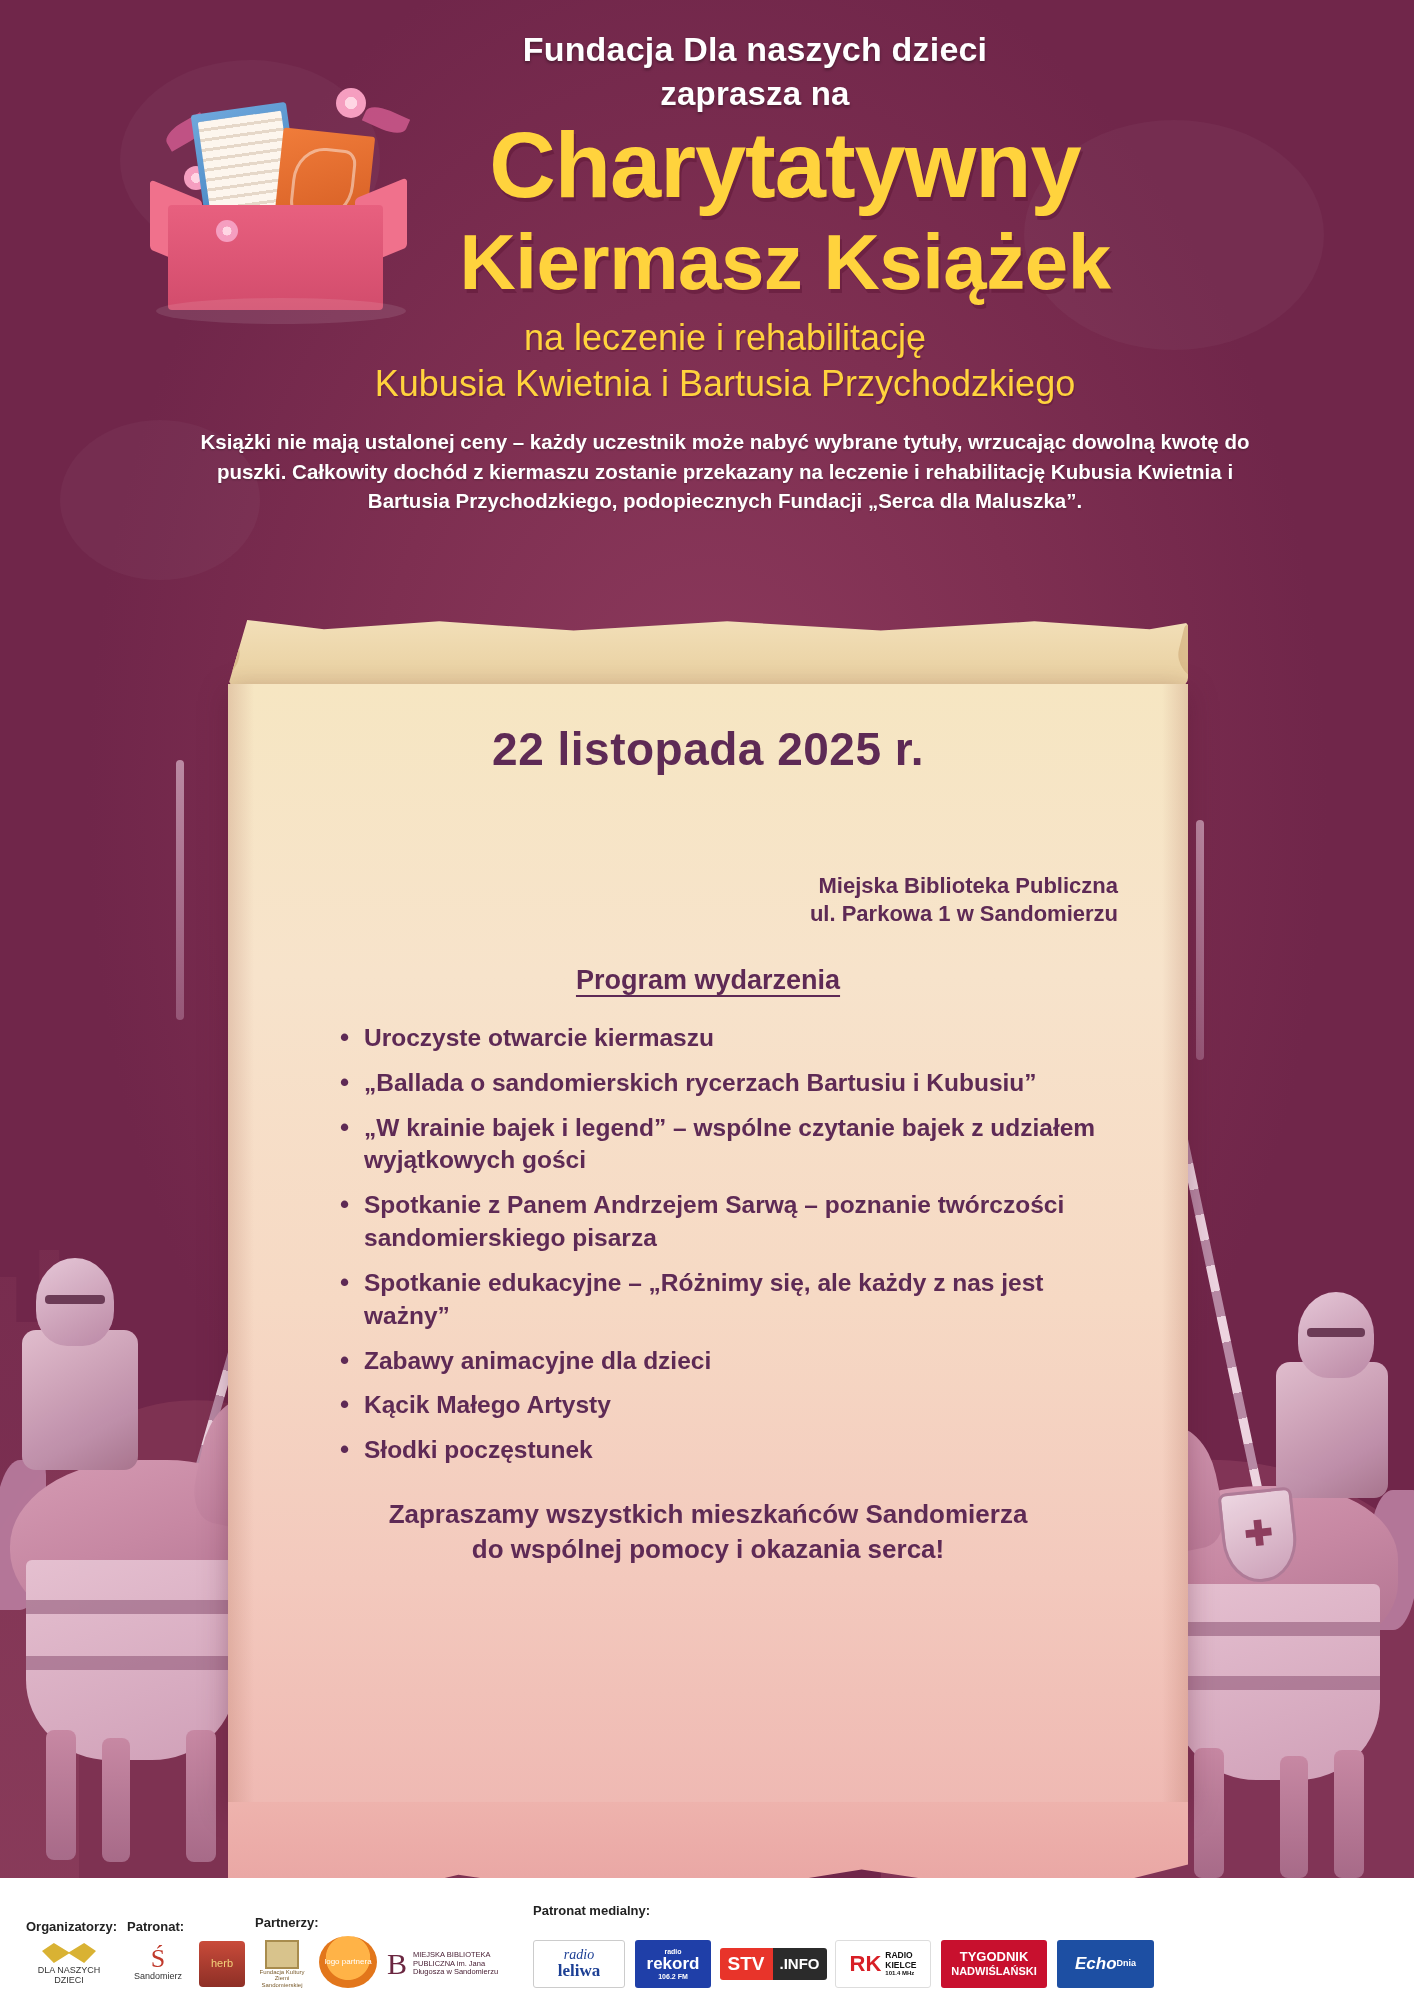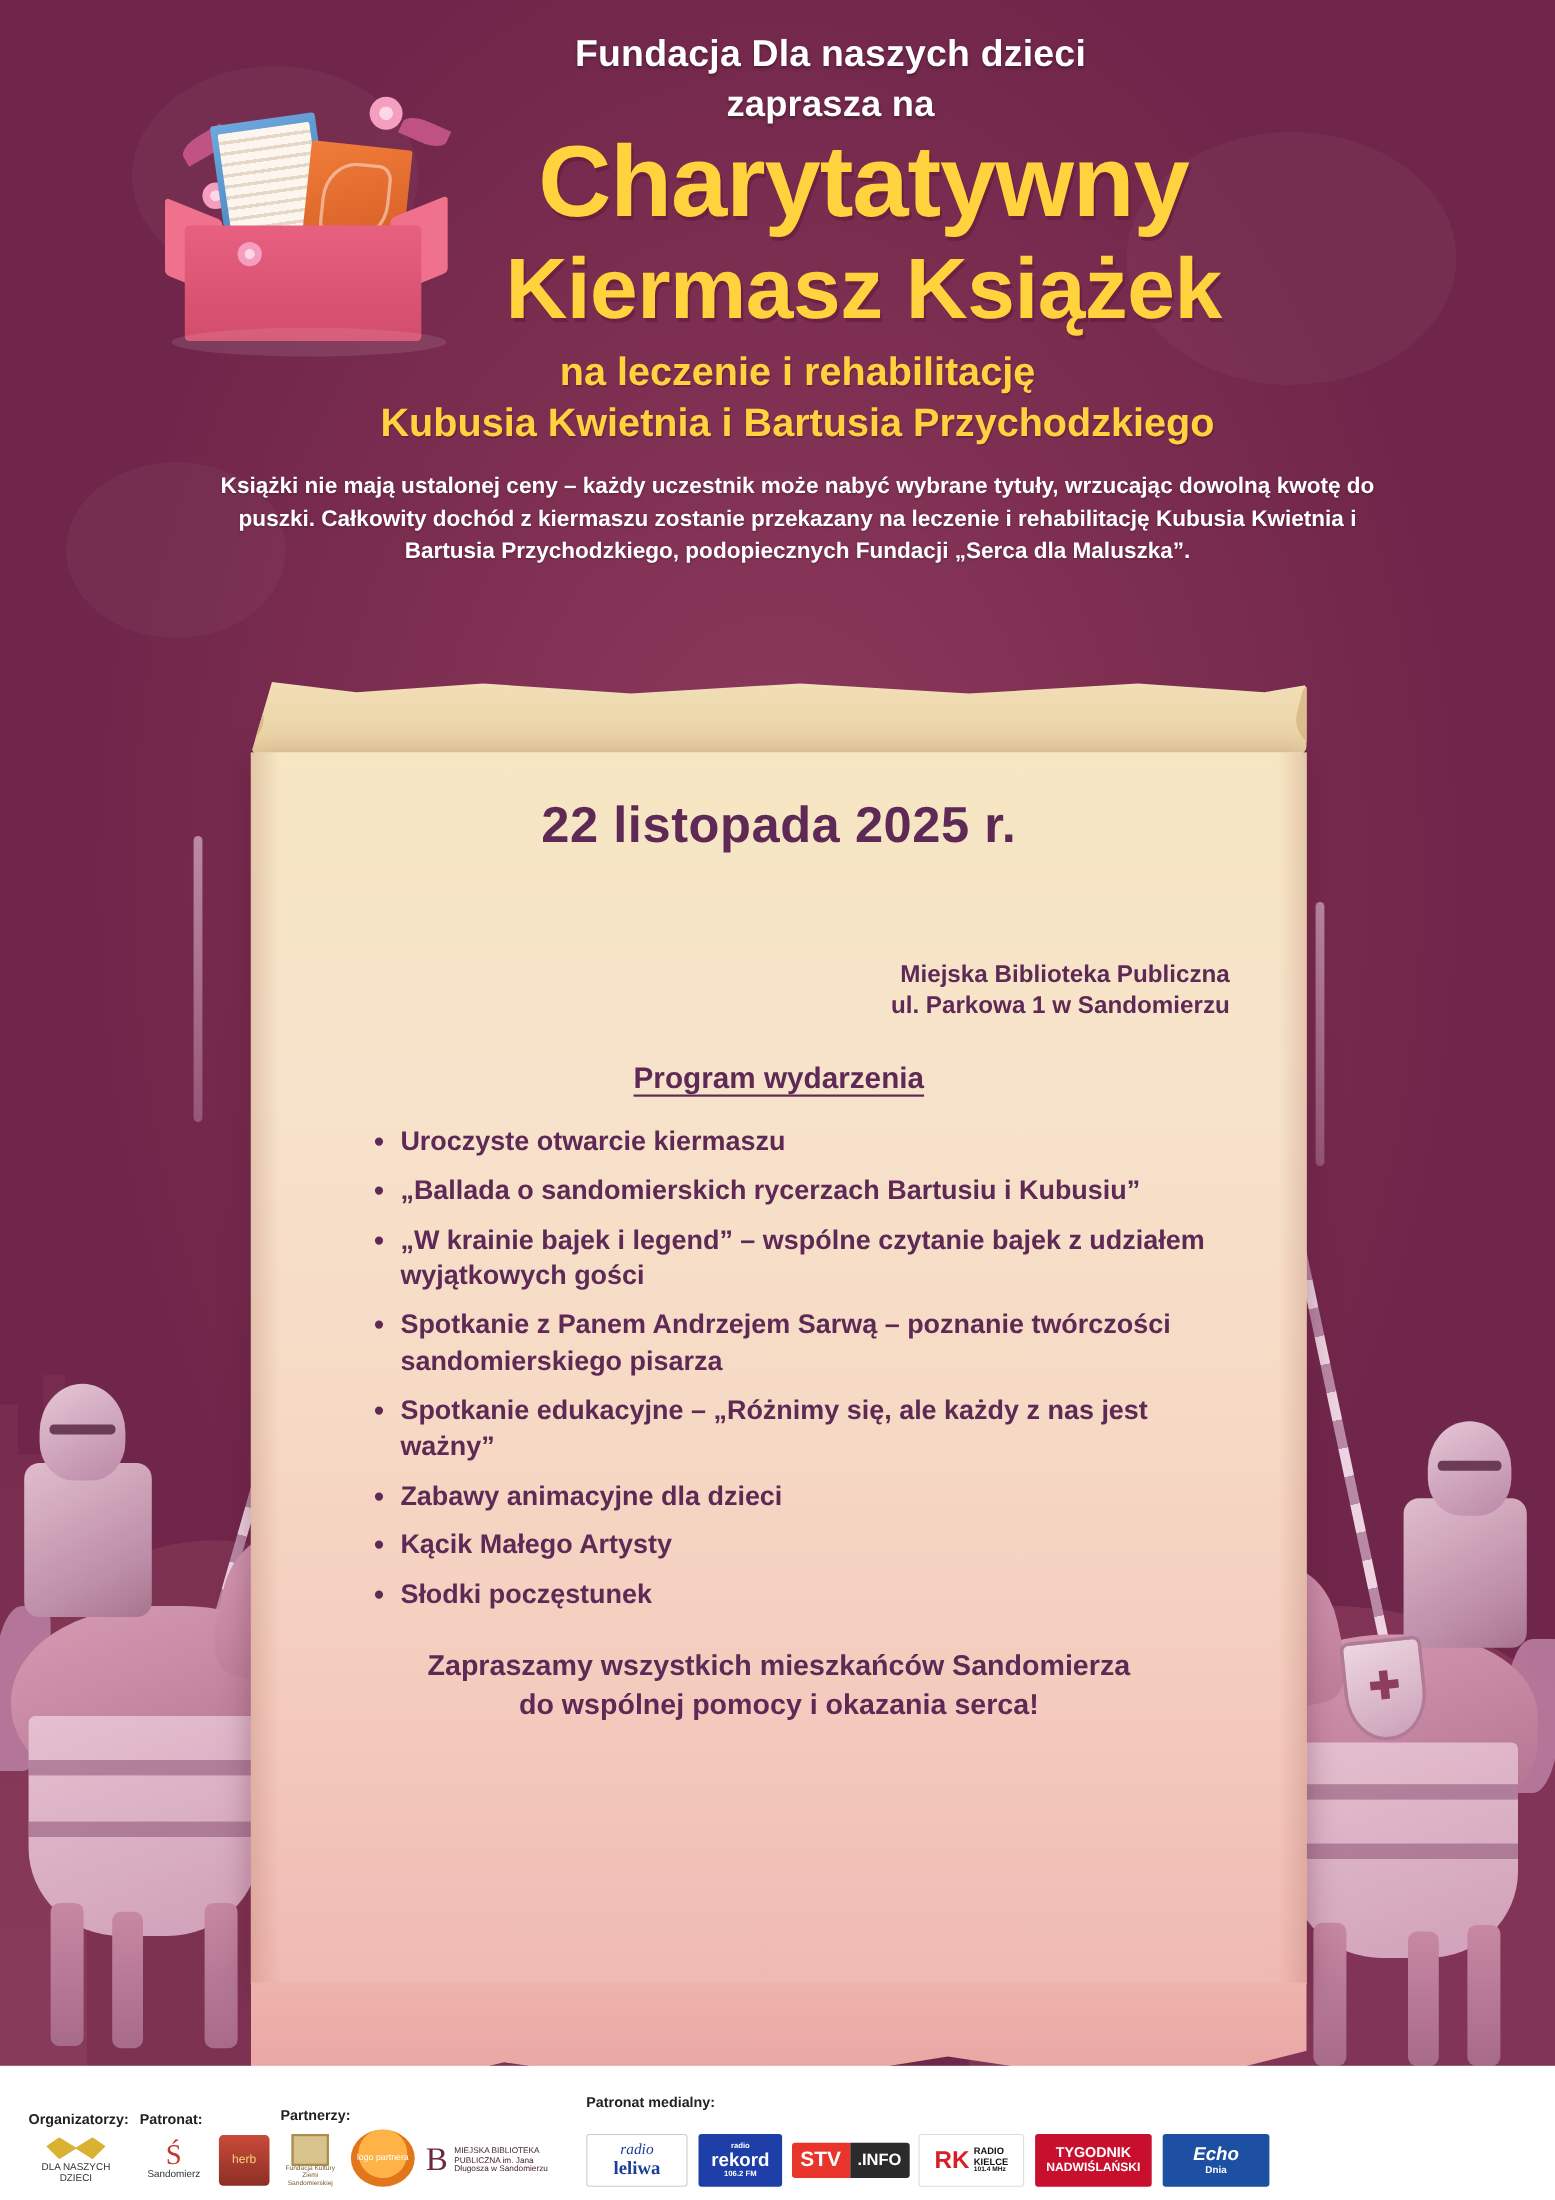--- a/index.html
+++ b/index.html
@@ -124,21 +124,21 @@
 
   .title-wrap { margin-top: 6px; margin-left: 120px; }
   .title1, .title2 {
     color: #ffd33d; font-weight: bold; line-height: 1.0;
     text-shadow: 2px 4px 0 rgba(90,20,50,.45);
   }
   .title1 { font-size: 92px; letter-spacing: -1px; }
   .title2 { font-size: 78px; margin-top: 12px; letter-spacing: -.5px; }
 
   .sub1, .sub2 {
-    color: #ffd33d; font-weight: bold; text-shadow: 1px 2px 0 rgba(90,20,50,.4);
+    color: #ffd33d; font-weight: normal; text-shadow: 1px 2px 0 rgba(90,20,50,.4);
   }
   .sub1 { font-size: 36px; margin-top: 16px; }
   .sub2 { font-size: 36px; margin-top: 4px; }
 
   .intro {
     margin: 22px auto 0; width: 1060px; color: #ffffff;
     font-size: 20.5px; font-weight: bold; line-height: 1.45;
     text-shadow: 0 1px 2px rgba(0,0,0,.3);
   }
 
@@ -338,21 +338,21 @@
   .logo-kielce .rk { color: #d81f26; font-weight: bold; font-size: 22px; }
   .logo-kielce .tx { font-size: 8.5px; font-weight: bold; color: #111; line-height: 1.1; text-align: left; }
   .logo-tygodnik {
     width: 106px; background: #c8102e; color: #fff; border-radius: 3px;
     flex-direction: column; font-weight: bold; line-height: 1.15;
   }
   .logo-tygodnik .t1 { font-size: 13px; }
   .logo-tygodnik .t2 { font-size: 11px; }
   .logo-echo {
     width: 97px; background: #1d4fa3; color: #fff; border-radius: 3px;
-    flex-direction: column; font-weight: bold;
+    flex-direction: row; font-weight: bold;
   }
   .logo-echo .t1 { font-size: 17px; font-style: italic; }
   .logo-echo .t2 { font-size: 9px; }
 </style>
 </head>
 <body>
 
 <div id="poster">
 
   <div class="bg-layer">

